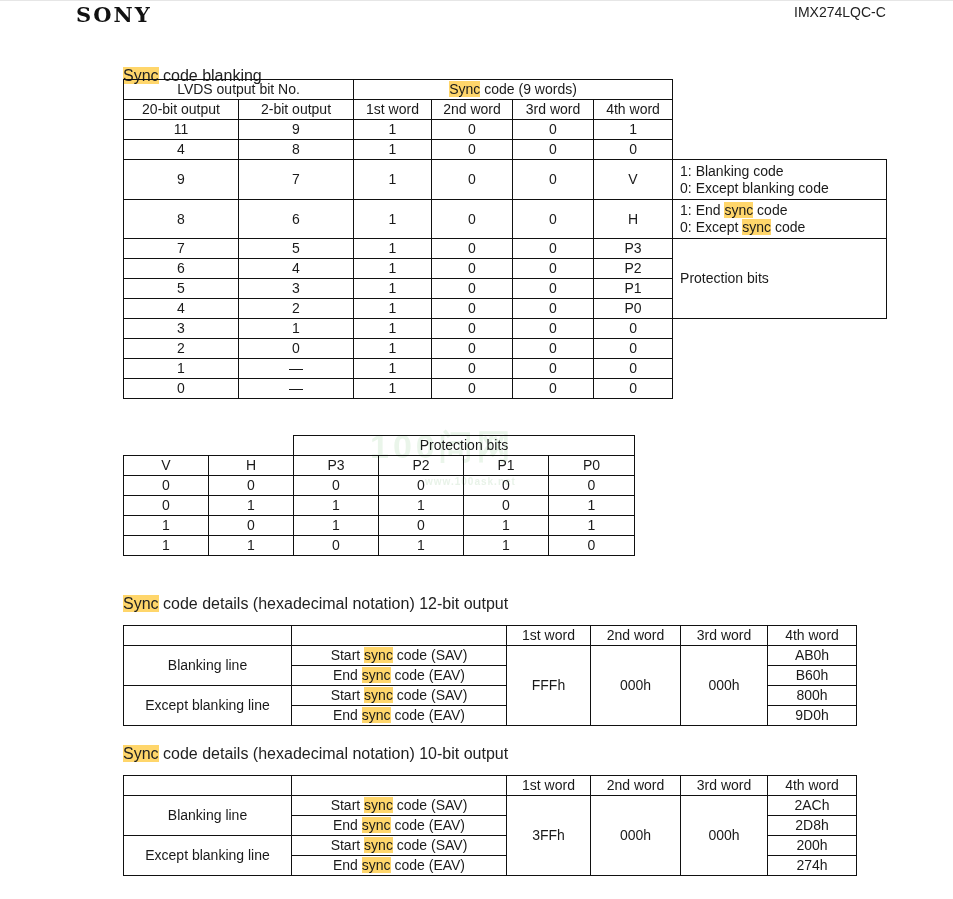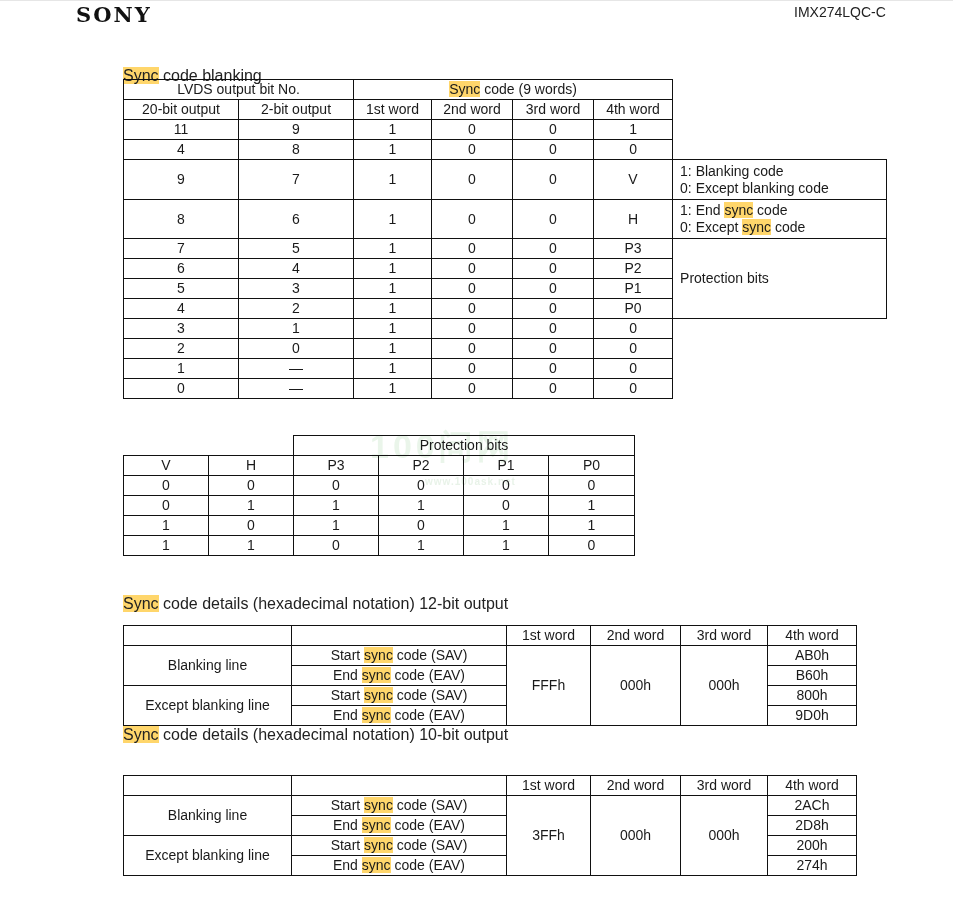--- a/index.html
+++ b/index.html
@@ -271,21 +271,21 @@
     <td><span>Start </span><span class="hl" style="background: rgb(255, 214, 107);">sync</span><span> code (SAV)</span></td>
     <td>800h</td>
   </tr>
   <tr style="height:20px">
     <td><span>End </span><span class="hl" style="background: rgb(255, 214, 107);">sync</span><span> code (EAV)</span></td>
     <td>9D0h</td>
   </tr>
 </tbody>
   </table>
 
-<div class="title" style="top:726px;">
+<div class="title" style="top:745px;">
   <span class="hl" style="background: rgb(255, 214, 107);">Sync</span><span> code details (hexadecimal notation) 10-bit output</span>
 </div>
 
 <table style="left:123px; top:775px; width:733px;">
   <colgroup>
     <col style="width:168px">
       <col style="width:215px">
       <col style="width:84px">
       <col style="width:90px">
       <col style="width:87px">

